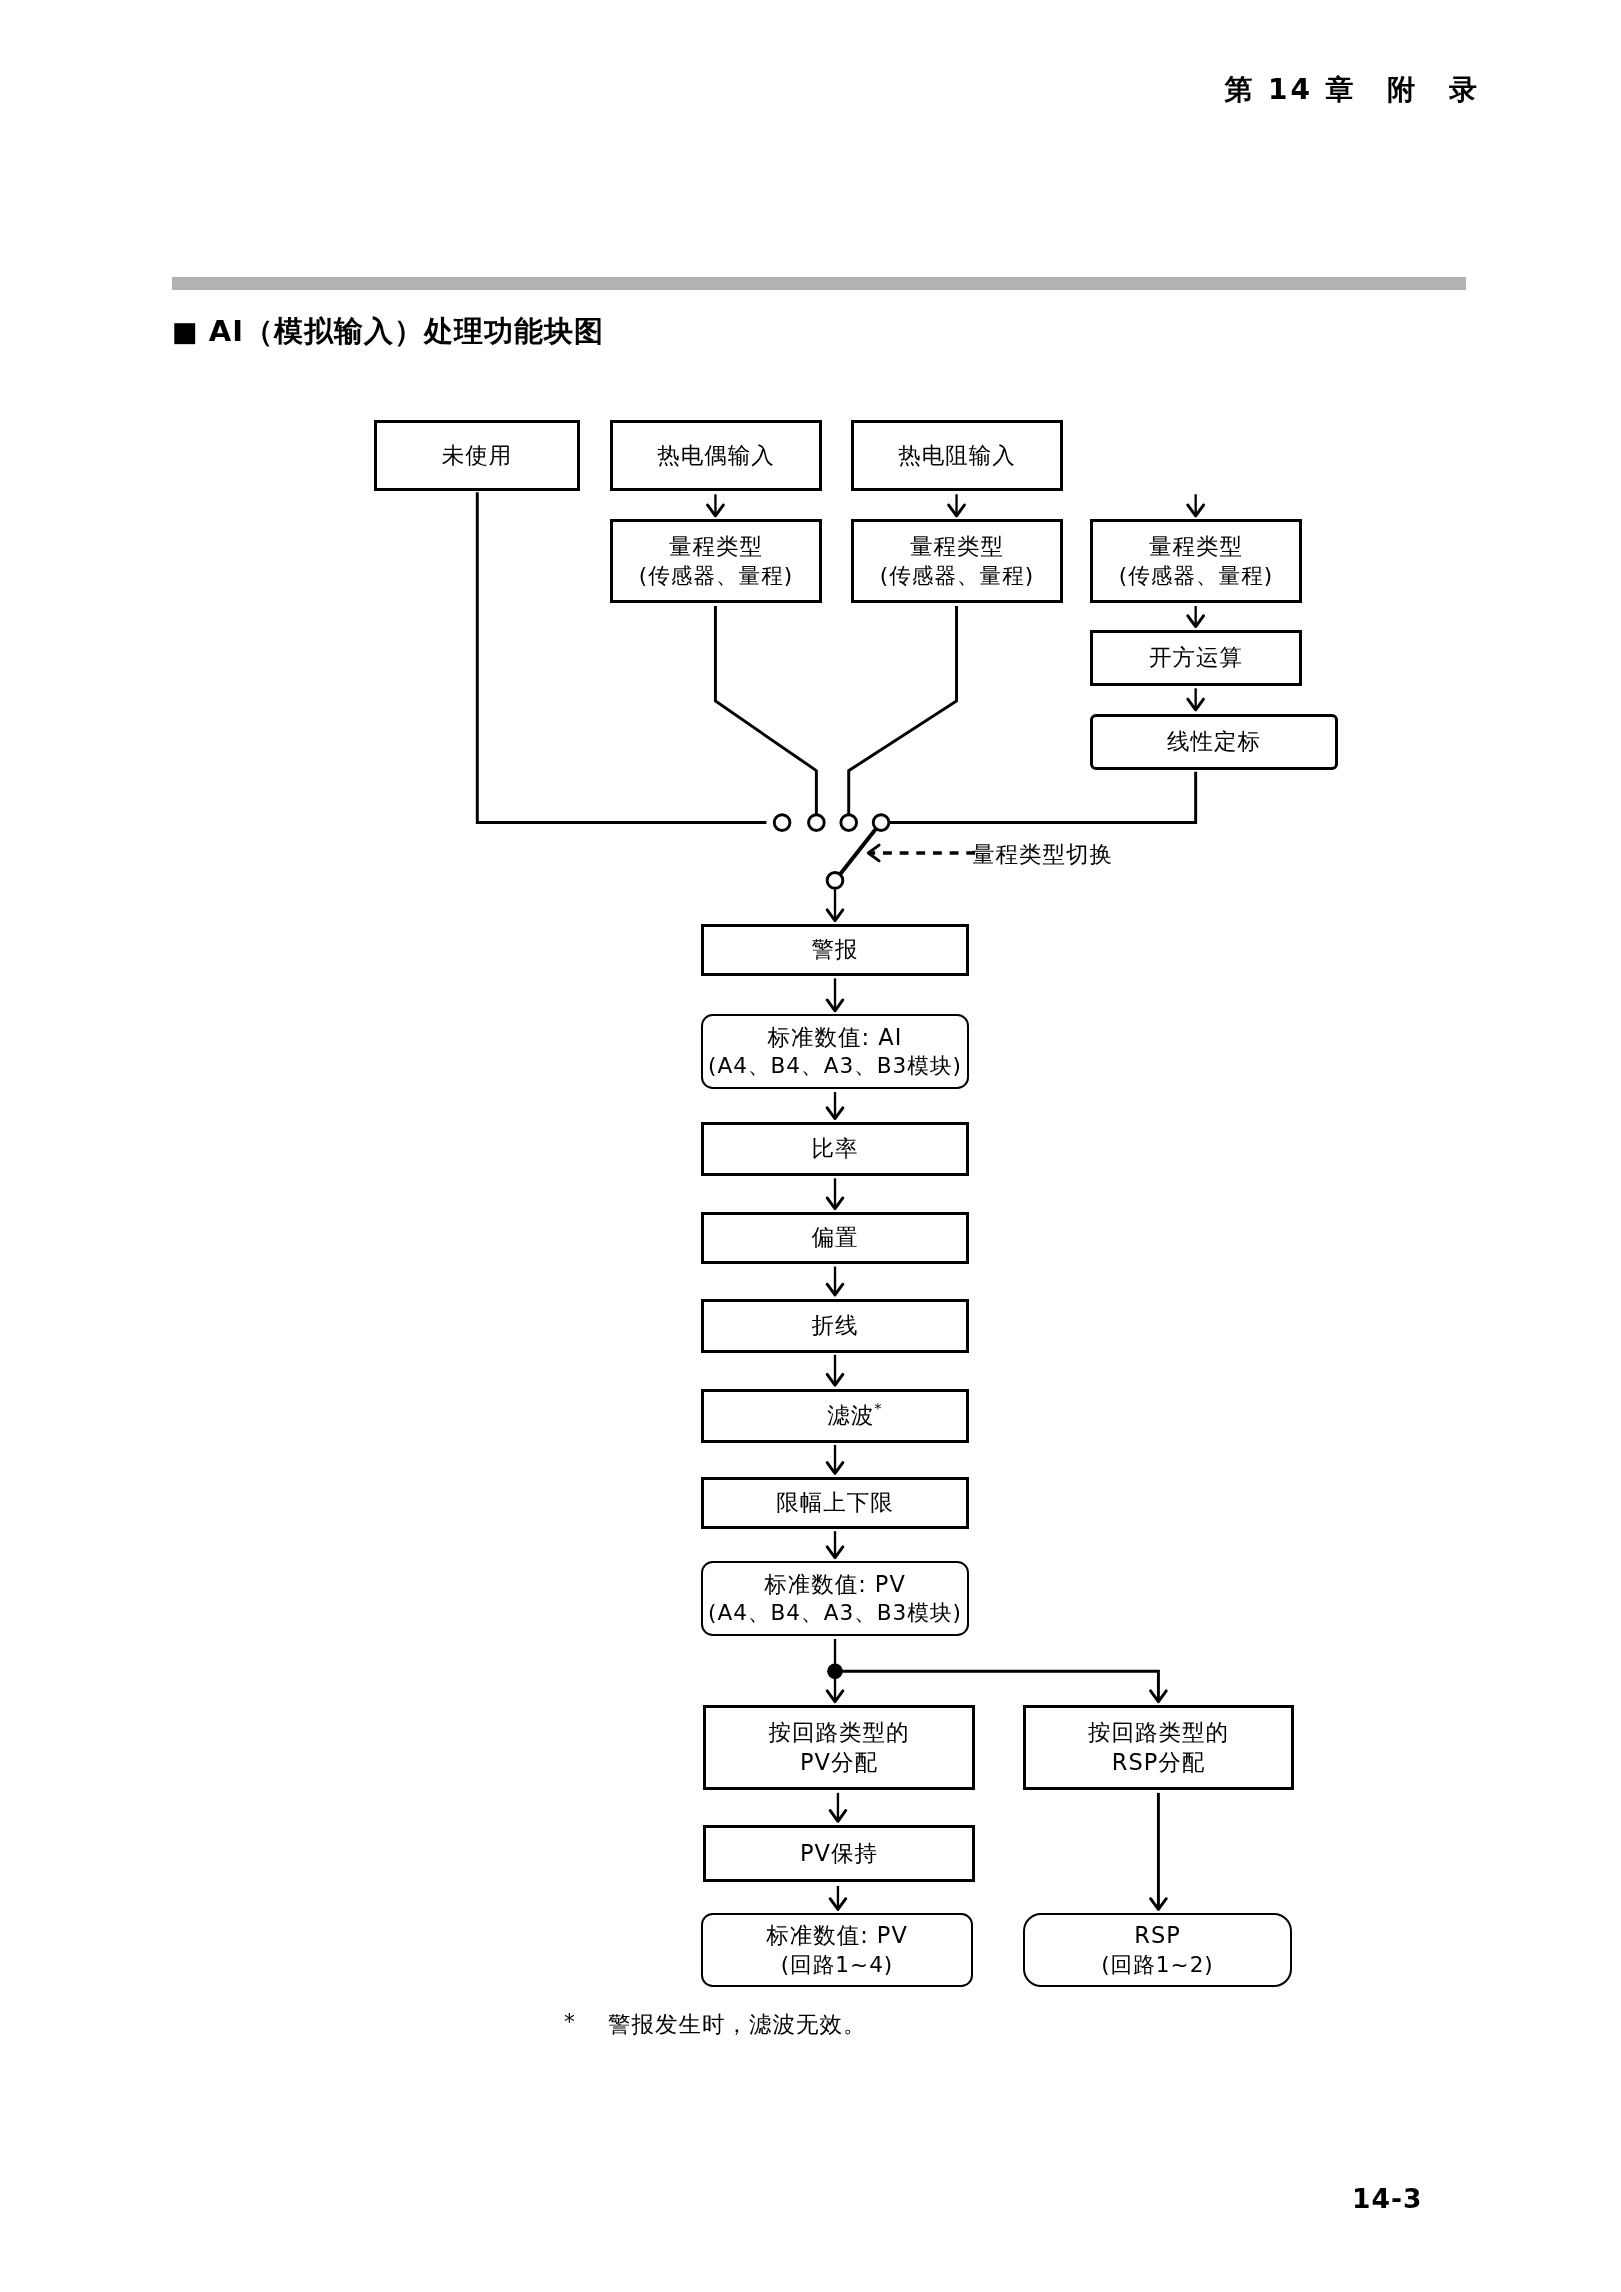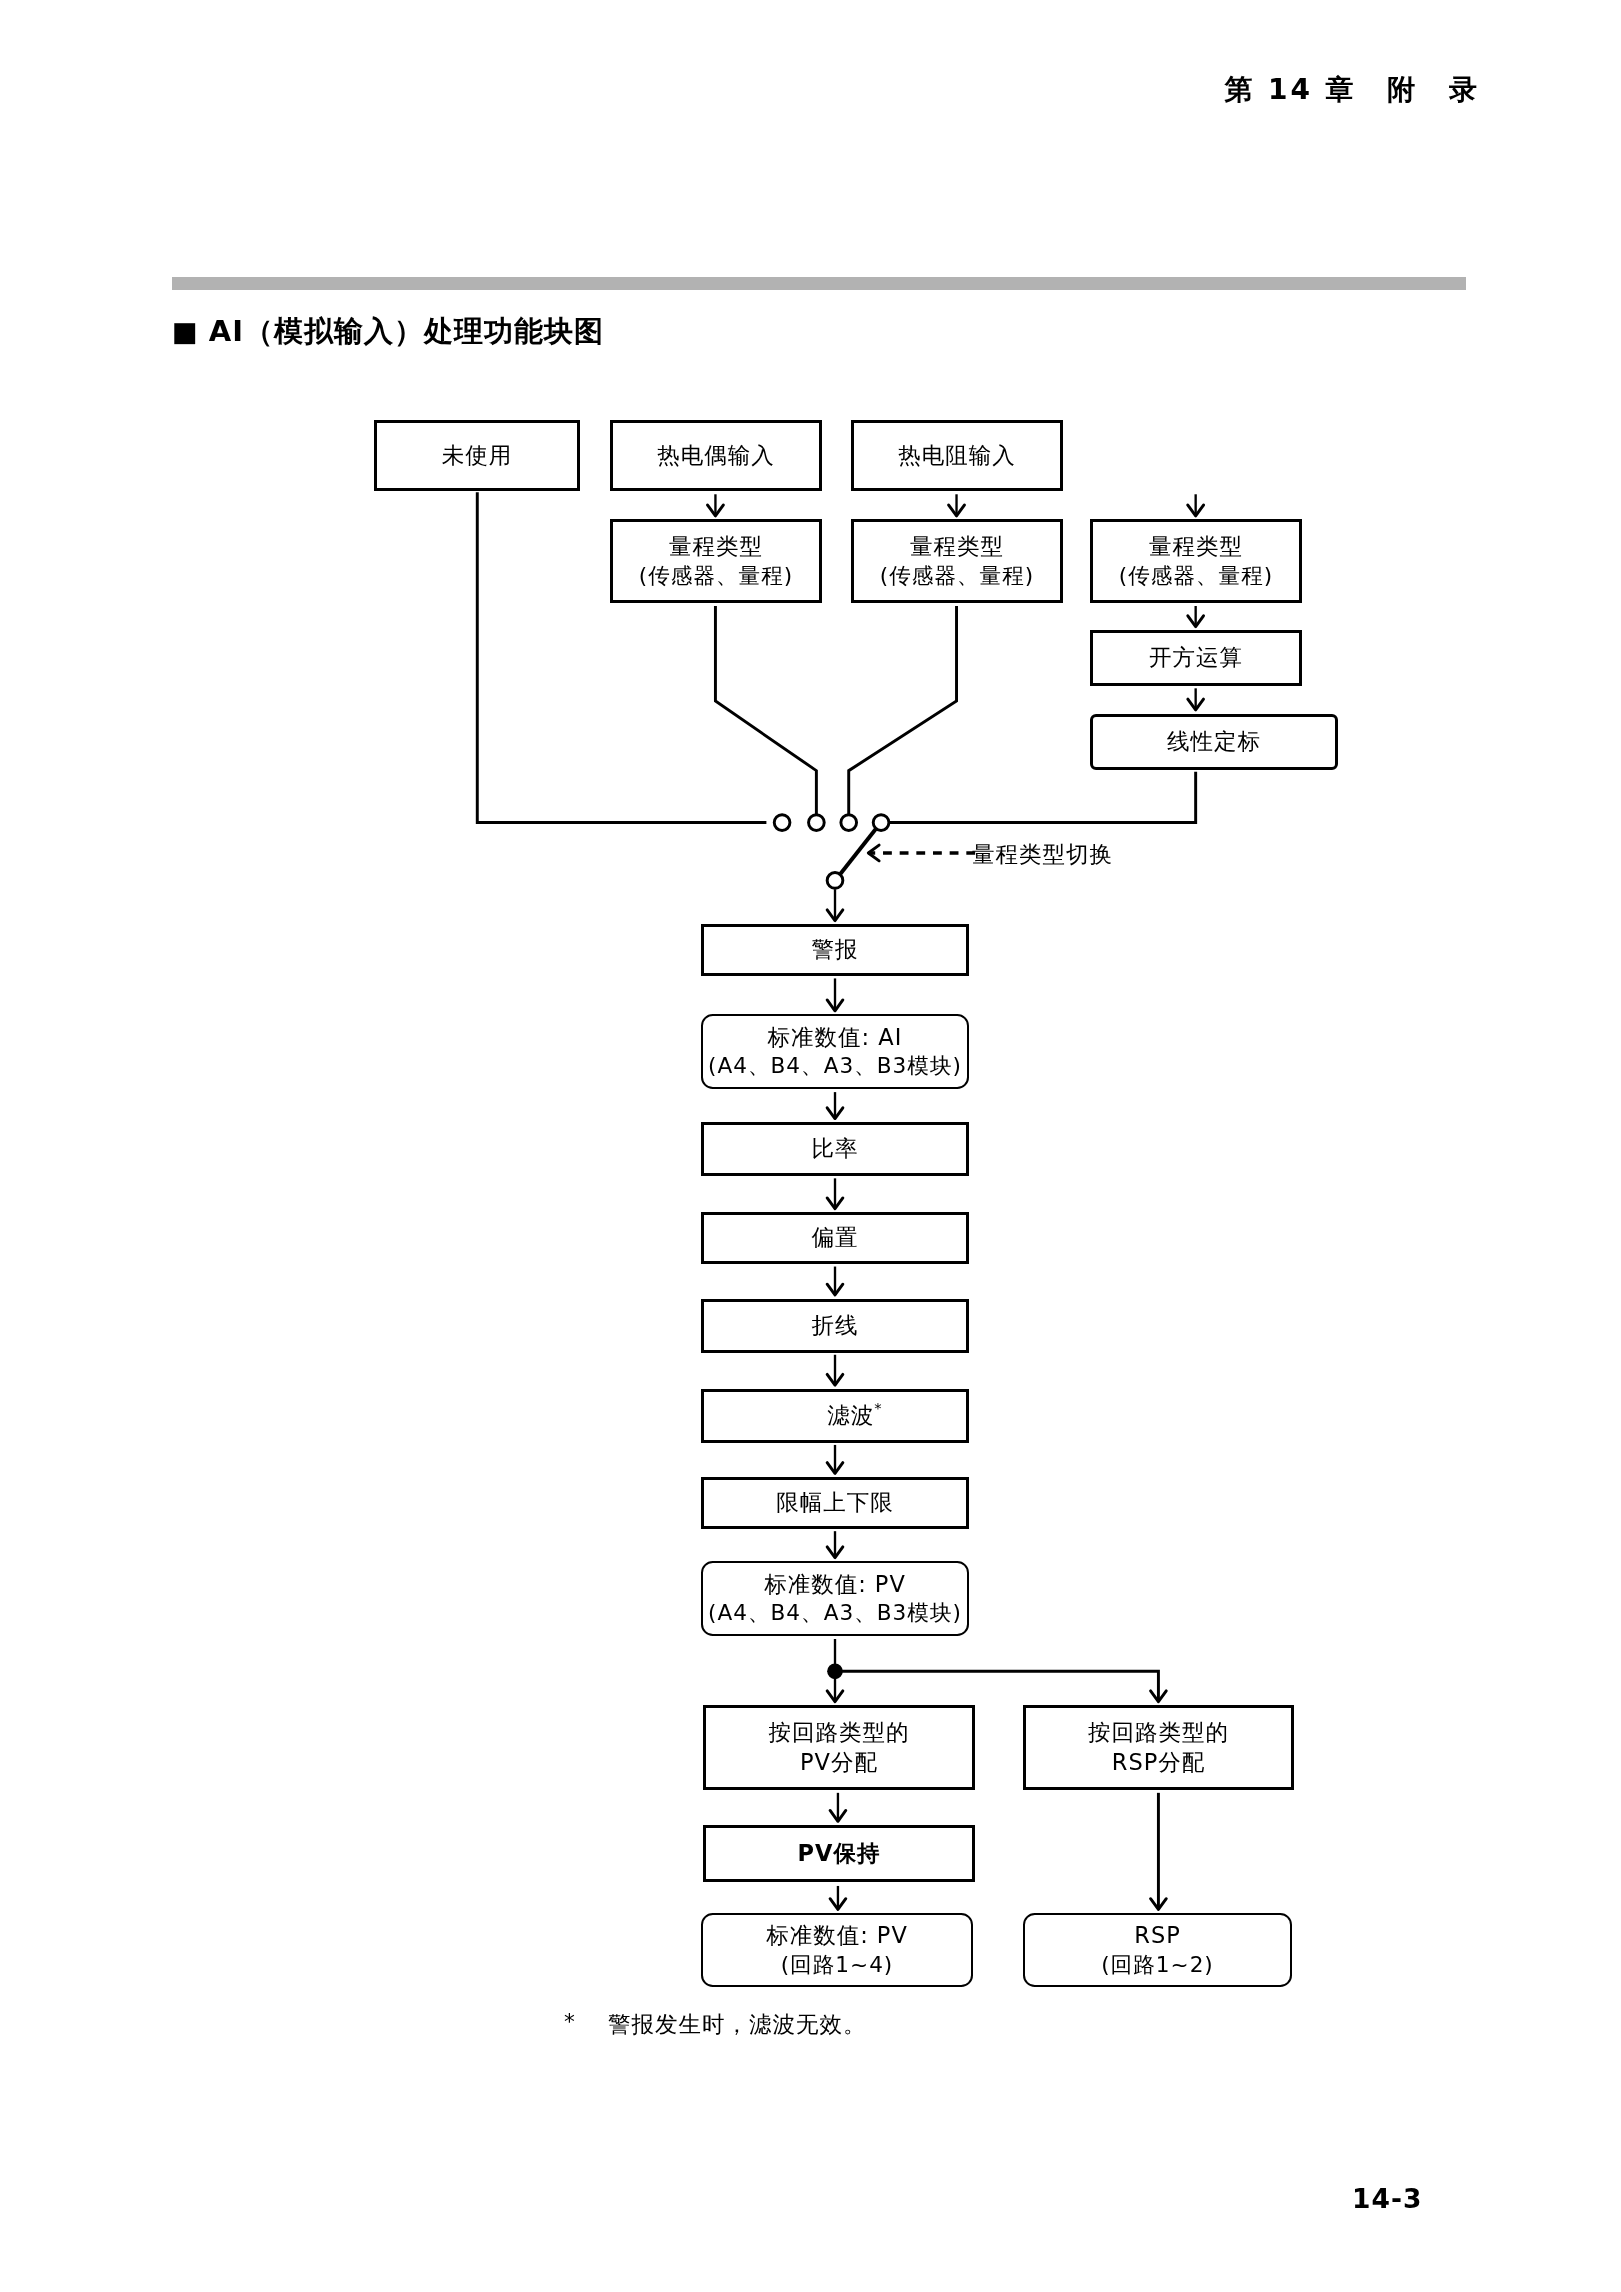--- a/index.html
+++ b/index.html
@@ -196,30 +196,30 @@
   <div class="node" style="left:703px;top:1705px;width:272px;height:85px;">
     <span>按回路类型的</span>
     <span>PV分配</span>
   </div>
 
   <div class="node" style="left:1023px;top:1705px;width:271px;height:85px;">
     <span>按回路类型的</span>
     <span>RSP分配</span>
   </div>
 
-  <div class="node" style="left:703px;top:1825px;width:272px;height:57px;font-weight:bold;">
+  <div class="node" style="left:703px;top:1825px;width:272px;height:57px;">
     <span>PV保持</span>
   </div>
 
   <div class="node thin" style="left:701px;top:1913px;width:272px;height:74px;">
     <span>标准数值: PV</span>
     <span class="l2">(回路1~4)</span>
   </div>
 
-  <div class="node thin" style="left:1023px;top:1913px;width:269px;height:74px;">
+  <div class="node thin" style="left:1023px;top:1913px;width:269px;height:74px;border-radius:18px;">
     <span>RSP</span>
     <span class="l2">(回路1~2)</span>
   </div>
 
   <div class="abs" id="footnote">
     <span class="mk">*</span>
     <span>警报发生时，滤波无效。</span>
   </div>
 
   <div class="abs" id="page-number">14-3</div>

